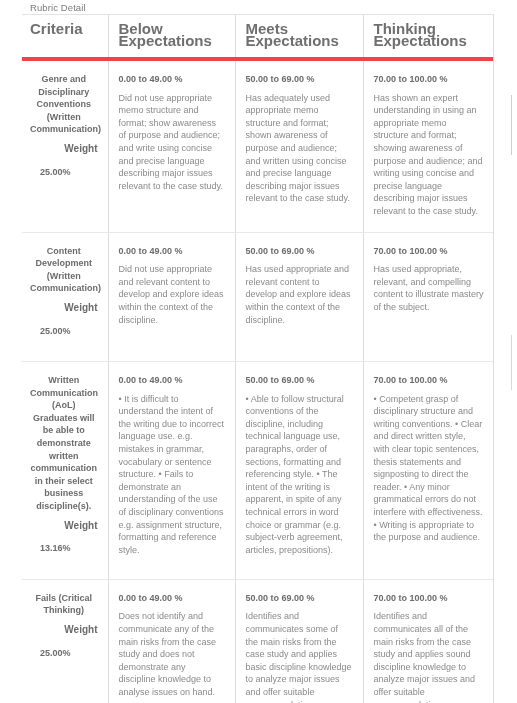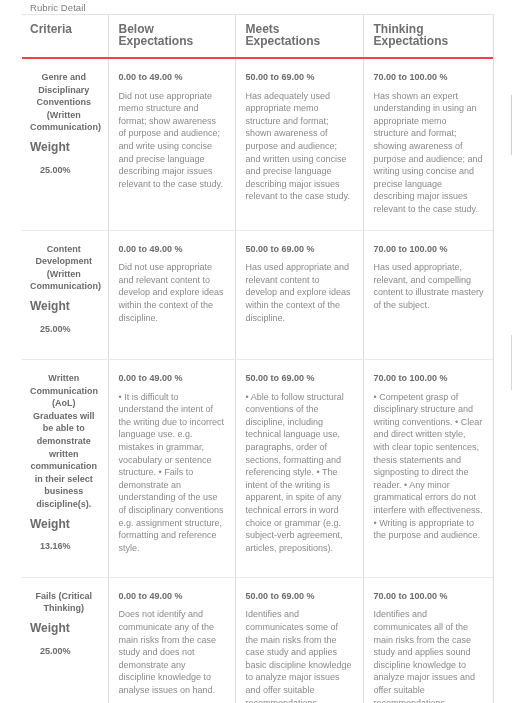--- a/index.html
+++ b/index.html
@@ -69,26 +69,26 @@
     padding: 0 0 4px 10px;
     line-height: 12px;
     white-space: nowrap;
   }
   .hdr-levels-row td.levels-cell {
     border-left: 1px solid #dcdcdc;
   }
 
   .hdr-row td {
     padding: 8px 10px 10px 10px;
-    font-size: 12px;
+    font-size: 15px;
     font-weight: bold;
     color: #6f6f6f;
     vertical-align: top;
     line-height: 12px;
-    border-bottom: 2px solid #ef4444;
+    border-bottom: 4px solid #ef4444;
   }
   .hdr-row td.col-divider {
     border-left: 1px solid #dcdcdc;
     margin-left: 28px;
   }
   .hdr-row td.c-crit-cell { padding-left: 8px; }
 
   
   tr.data-row > td {
     vertical-align: top;
@@ -111,23 +111,24 @@
     font-weight: bold;
     color: #6b6b6b;
     font-size: 9px;
     line-height: 12.6px;
     margin: 0 0 7px 0;
     text-align: center;
   }
   .crit-weight-label {
     font-weight: bold;
     color: #6b6b6b;
-    font-size: 12px;
+    font-size: 10px;
     line-height: 12.6px;
     margin: 0;
+    text-align: right;
   }
   .crit-weight-val {
     font-weight: bold;
     color: #6b6b6b;
     font-size: 9px;
     line-height: 12.6px;
     margin: 10px;
   }
 
   .lvl-range {

